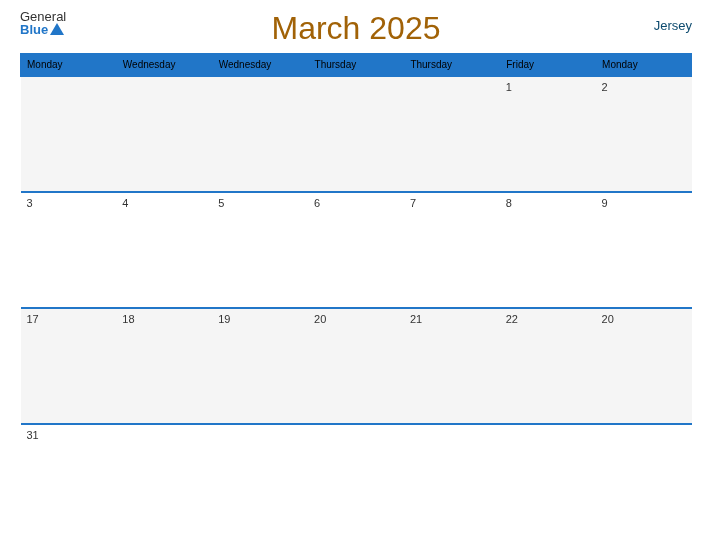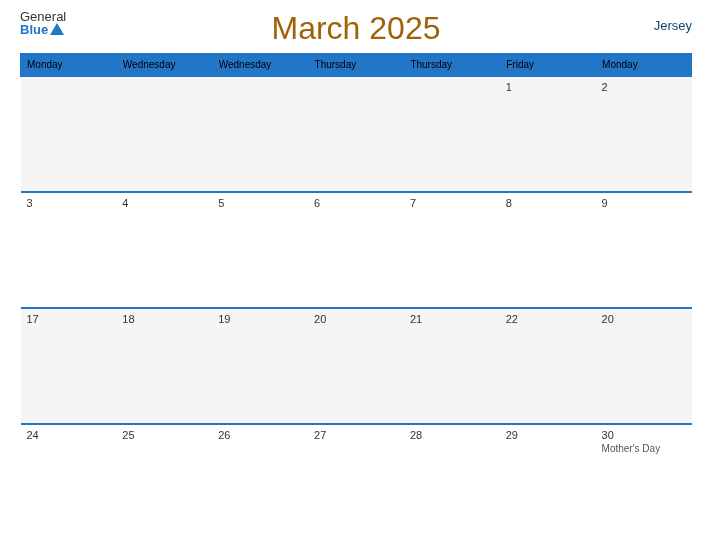--- a/index.html
+++ b/index.html
@@ -202,36 +202,23 @@
         </td>
         <td>
           <span class="day-num">22</span>
         </td>
         <td>
           <span class="day-num">20</span>
         </td>
       </tr>
       <tr>
         <td>
-          <span class="day-num">24</span>
-        </td>
-        <td>
-          <span class="day-num">25</span>
-        </td>
-        <td>
-          <span class="day-num">26</span>
-        </td>
-        <td>
-          <span class="day-num">27</span>
-        </td>
-        <td>
-          <span class="day-num">28</span>
-        </td>
-        <td>
-          <span class="day-num">29</span>
-        </td>
-        <td>
-          <span class="day-num">30</span>
-          <span class="event-label">Mother's Day</span>
-        </td>
+          <span class="day-num">31</span>
+        </td>
+        <td></td>
+        <td></td>
+        <td></td>
+        <td></td>
+        <td></td>
+        <td></td>
       </tr>
     </tbody>
 </table>
 
 </body></html>

